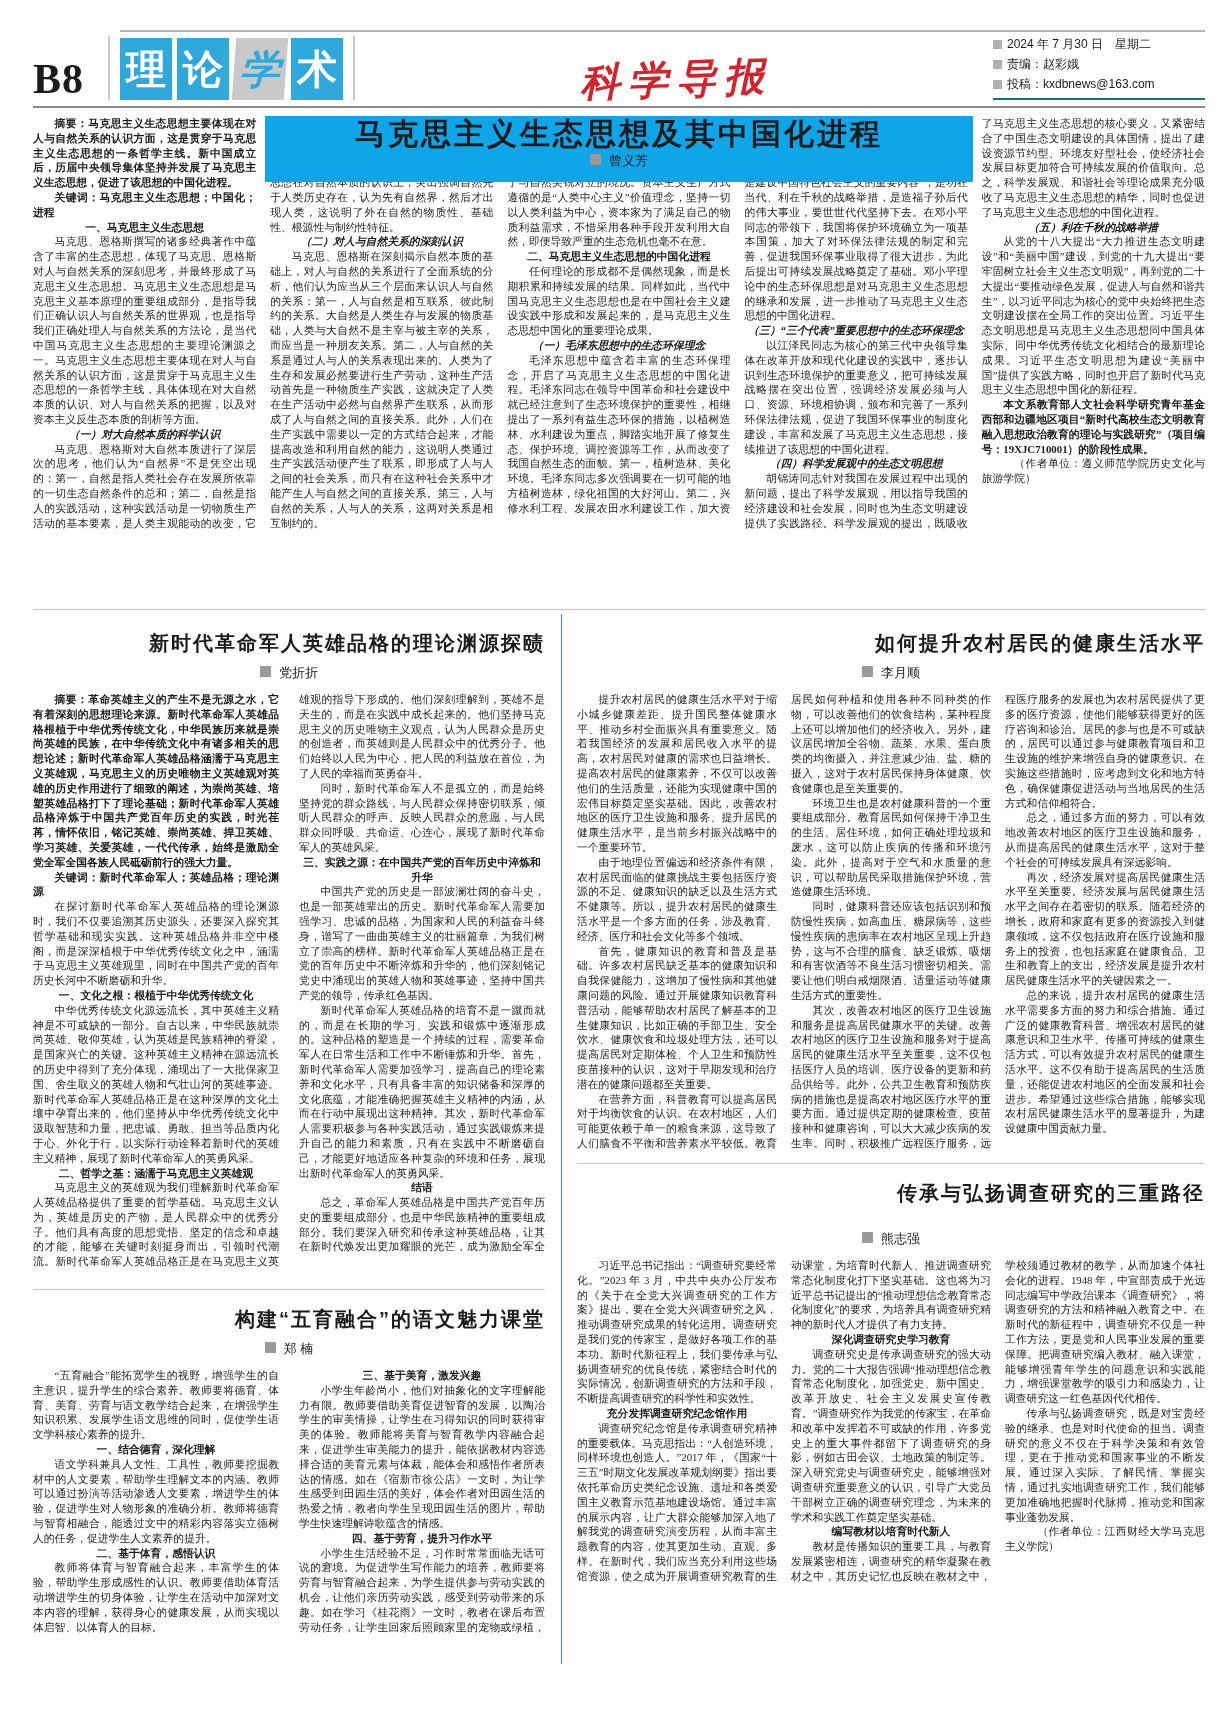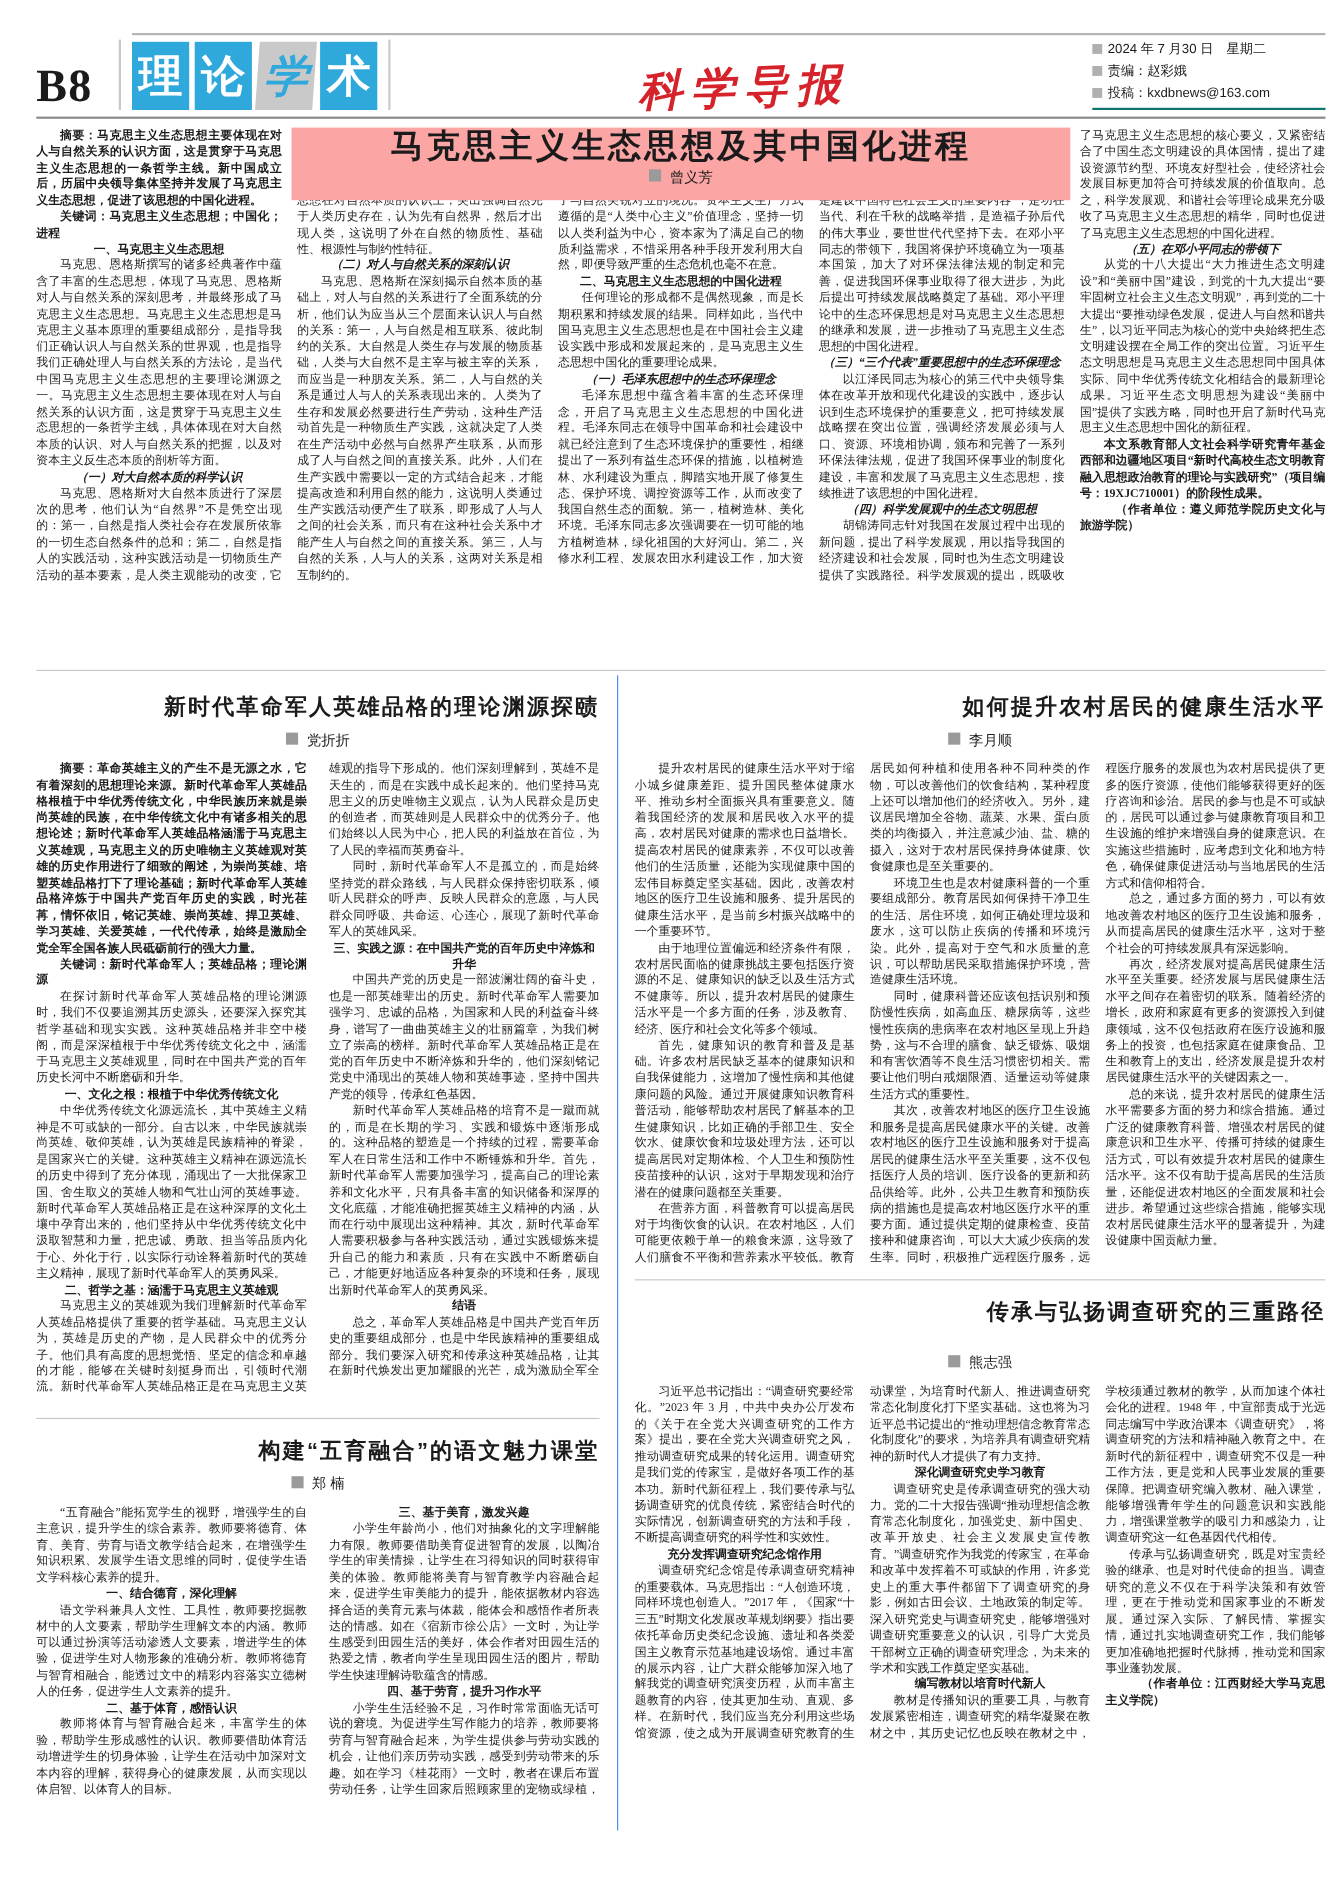--- a/index.html
+++ b/index.html
@@ -29,25 +29,25 @@
   
   .byline{text-align:center;font-size:13px;font-family:Liberation Sans, sans-serif;}
   .byline .sq{display:inline-block;width:11px;height:11px;background:#9a9a9a;margin-right:8px;}
   .cols{column-gap:14px;overflow:hidden;text-align:justify;font-size:10.8px;line-height:14.8px;}
   .blk{margin:0;}
   .blk.p{text-indent:2em;}
   .blk.ab,.blk.kw{font-weight:700;text-indent:2em;}
   .blk.h1{font-weight:700;text-align:center;font-family:"Liberation Sans","DejaVu Sans",sans-serif;}
   .blk.h2{font-weight:700;font-style:italic;text-align:center;}
   .blk.note{font-weight:700;text-indent:2em;}
-  .blk.au{font-weight:700;text-indent:3em;font-family:"Liberation Sans","DejaVu Sans",sans-serif;}
+  .blk.au{font-weight:400;text-indent:3em;font-family:"Liberation Sans","DejaVu Sans",sans-serif;}
 
   
   .a1{position:relative;margin-top:8px;}
-  .a1-head{position:absolute;left:232px;right:232px;top:0;height:66px;background:#fca5a5;z-index:2;
+  .a1-head{position:absolute;left:232px;right:232px;top:0;height:66px;background:#0ea5e9;z-index:2;
            text-align:center;}
   .a1-title{font-size:30px;font-weight:700;letter-spacing:3px;line-height:36px;
             font-family:"Liberation Sans","DejaVu Sans",sans-serif;}
   .a1-cols{column-count:5;height:484px;}
 
   .hdiv{border:none;border-top:1px solid #c4c4c4;margin:9px 0 0 0;}
 
   
   .lower{display:flex;margin-top:4px;}
   .region-left{width:512px;flex:0 0 auto;}
@@ -114,21 +114,21 @@
         <div class="blk h1">二、马克思主义生态思想的中国化进程</div>
         <div class="blk p">任何理论的形成都不是偶然现象，而是长期积累和持续发展的结果。同样如此，当代中国马克思主义生态思想也是在中国社会主义建设实践中形成和发展起来的，是马克思主义生态思想中国化的重要理论成果。</div>
         <div class="blk h2">（一）毛泽东思想中的生态环保理念</div>
         <div class="blk p">毛泽东思想中蕴含着丰富的生态环保理念，开启了马克思主义生态思想的中国化进程。毛泽东同志在领导中国革命和社会建设中就已经注意到了生态环境保护的重要性，相继提出了一系列有益生态环保的措施，以植树造林、水利建设为重点，脚踏实地开展了修复生态、保护环境、调控资源等工作，从而改变了我国自然生态的面貌。第一，植树造林、美化环境。毛泽东同志多次强调要在一切可能的地方植树造林，绿化祖国的大好河山。第二，兴修水利工程、发展农田水利建设工作，加大资金投入，为农业发展保驾护航，防灾减灾，促进农业增产丰收，解决人民的吃饭问题。</div>
         <div class="blk h2">（二）邓小平理论中的生态环保思想</div>
         <div class="blk p">邓小平同志指出，“植树造林，绿化祖国，是建设中国特色社会主义的重要内容”，是功在当代、利在千秋的战略举措，是造福子孙后代的伟大事业，要世世代代坚持下去。在邓小平同志的带领下，我国将保护环境确立为一项基本国策，加大了对环保法律法规的制定和完善，促进我国环保事业取得了很大进步，为此后提出可持续发展战略奠定了基础。邓小平理论中的生态环保思想是对马克思主义生态思想的继承和发展，进一步推动了马克思主义生态思想的中国化进程。</div>
         <div class="blk h2">（三）“三个代表”重要思想中的生态环保理念</div>
         <div class="blk p">以江泽民同志为核心的第三代中央领导集体在改革开放和现代化建设的实践中，逐步认识到生态环境保护的重要意义，把可持续发展战略摆在突出位置，强调经济发展必须与人口、资源、环境相协调，颁布和完善了一系列环保法律法规，促进了我国环保事业的制度化建设，丰富和发展了马克思主义生态思想，接续推进了该思想的中国化进程。</div>
         <div class="blk h2">（四）科学发展观中的生态文明思想</div>
         <div class="blk p">胡锦涛同志针对我国在发展过程中出现的新问题，提出了科学发展观，用以指导我国的经济建设和社会发展，同时也为生态文明建设提供了实践路径。科学发展观的提出，既吸收了马克思主义生态思想的核心要义，又紧密结合了中国生态文明建设的具体国情，提出了建设资源节约型、环境友好型社会，使经济社会发展目标更加符合可持续发展的价值取向。总之，科学发展观、和谐社会等理论成果充分吸收了马克思主义生态思想的精华，同时也促进了马克思主义生态思想的中国化进程。</div>
-        <div class="blk h2">（五）在邓小平同志的带领下</div>
+        <div class="blk h2">（五）利在千秋的战略举措</div>
         <div class="blk p">从党的十八大提出“大力推进生态文明建设”和“美丽中国”建设，到党的十九大提出“要牢固树立社会主义生态文明观”，再到党的二十大提出“要推动绿色发展，促进人与自然和谐共生”，以习近平同志为核心的党中央始终把生态文明建设摆在全局工作的突出位置。习近平生态文明思想是马克思主义生态思想同中国具体实际、同中华优秀传统文化相结合的最新理论成果。习近平生态文明思想为建设“美丽中国”提供了实践方略，同时也开启了新时代马克思主义生态思想中国化的新征程。</div>
         <div class="blk note">本文系教育部人文社会科学研究青年基金西部和边疆地区项目“新时代高校生态文明教育融入思想政治教育的理论与实践研究”（项目编号：19XJC710001）的阶段性成果。</div>
         <div class="blk au">（作者单位：遵义师范学院历史文化与旅游学院）</div>
       </div>
   </div>
 
   <hr class="hdiv">
 
   <div class="lower">
 

